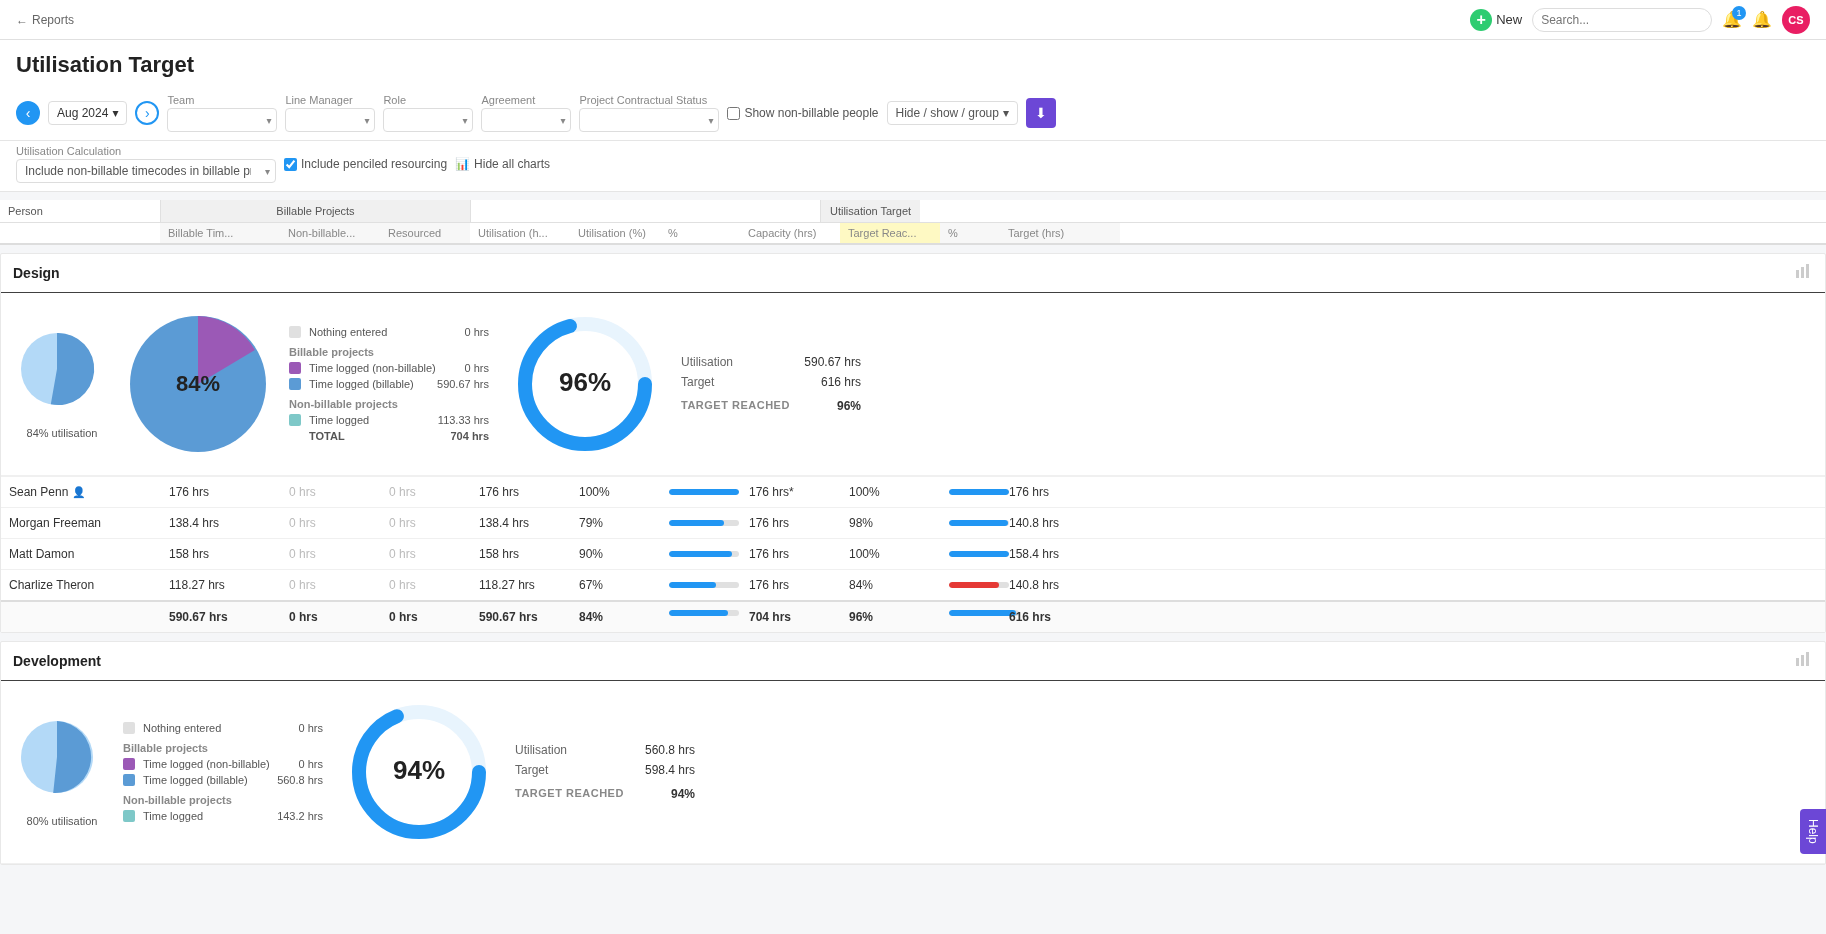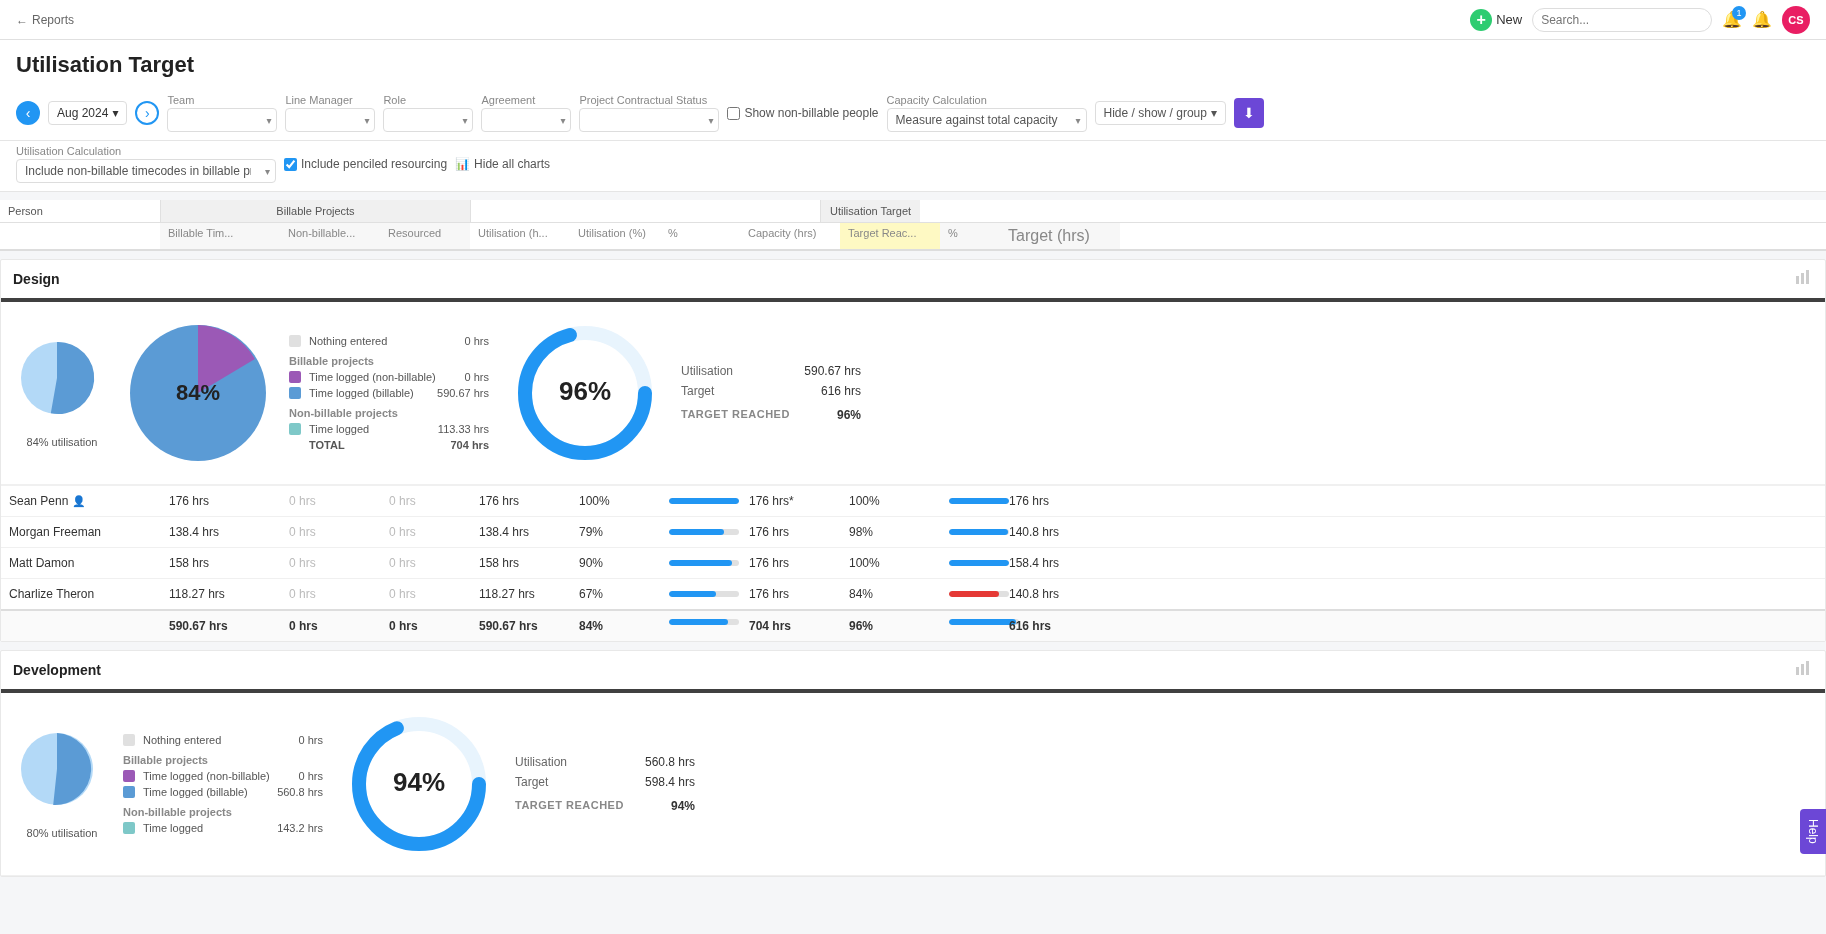--- a/index.html
+++ b/index.html
@@ -30,21 +30,21 @@
 
     .filters-bar2 { background: #fff; padding: 4px 16px 8px; display: flex; align-items: center; gap: 8px; border-bottom: 1px solid #e5e5e5; }
     .checkbox-label { display: flex; align-items: center; gap: 4px; font-size: 12px; color: #555; cursor: pointer; }
     .checkbox-label input { accent-color: #2196f3; }
     .hide-charts-btn { display: flex; align-items: center; gap: 4px; font-size: 12px; color: #555; cursor: pointer; background: none; border: none; }
 
     .hide-show-btn { display: flex; align-items: center; gap: 4px; font-size: 12px; color: #555; cursor: pointer; background: none; border: 1px solid #ddd; border-radius: 4px; padding: 4px 8px; }
     .download-btn { width: 30px; height: 30px; background: #6c47d6; border-radius: 4px; display: flex; align-items: center; justify-content: center; color: #fff; cursor: pointer; border: none; font-size: 14px; }
 
     .section { background: #fff; margin-top: 8px; border: 1px solid #e8e8e8; border-radius: 2px; }
-    .section-header { display: flex; align-items: center; justify-content: space-between; padding: 8px 12px; border-bottom: 4px solid #404040; }
+    .section-header { display: flex; align-items: center; justify-content: space-between; padding: 8px 12px; border-bottom: 1px solid #404040; }
     .section-title { font-size: 14px; font-weight: 600; color: #222; }
     .chart-icon-btn { background: none; border: none; cursor: pointer; color: #999; font-size: 16px; }
 
     .charts-area { display: flex; align-items: center; padding: 16px; gap: 16px; border-bottom: 1px solid #f0f0f0; }
 
     .legend { font-size: 11px; color: #555; display: flex; flex-direction: column; gap: 4px; min-width: 200px; }
     .legend-item { display: flex; align-items: center; justify-content: space-between; gap: 8px; }
     .legend-dot { width: 12px; height: 12px; border-radius: 2px; flex-shrink: 0; }
     .legend-text { flex: 1; }
     .legend-val { font-size: 11px; color: #555; }
@@ -138,28 +138,20 @@
     <div class="filter-select-wrap">
       <select class="filter-select" style="width:140px;"></select>
     </div>
   </div>
 
   <label class="checkbox-label">
     <input type="checkbox" style="">
     <span>Show non-billable people</span>
   </label>
 
-  <div class="filter-wrapper">
-    <div class="filter-label">Capacity Calculation</div>
-    <div class="filter-select-wrap">
-      <select class="filter-select" style="width:200px;">
-        <option>Measure against total capacity</option>
-      </select>
-    </div>
-  </div>
 
   <button class="hide-show-btn">
     <span>Hide / show / group</span>
     <span>▾</span>
   </button>
 
   <button class="download-btn">
     <span>⬇</span>
   </button>
 </div>
@@ -222,21 +214,21 @@
     </div>
     <div style="padding:4px 8px; font-size:11px; color:#888;">
       <span>Capacity (hrs)</span>
     </div>
     <div style="padding:4px 8px; font-size:11px; color:#888; background:#fef9c3;">
       <span>Target Reac...</span>
     </div>
     <div style="padding:4px 8px; font-size:11px; color:#888; background:#f7f7f7;">
       <span>%</span>
     </div>
-    <div style="padding:4px 8px; font-size:16px; color:#888; background:#f7f7f7;">
+    <div style="padding:4px 8px; font-size:11px; color:#888; background:#f7f7f7;">
       <span>Target (hrs)</span>
     </div>
   </div>
 </div>
 
 <div class="section">
   <div class="section-header">
     <span class="section-title">Design</span>
     <button class="chart-icon-btn">
       <svg width="18" height="18" viewBox="0 0 18 18" fill="none">

